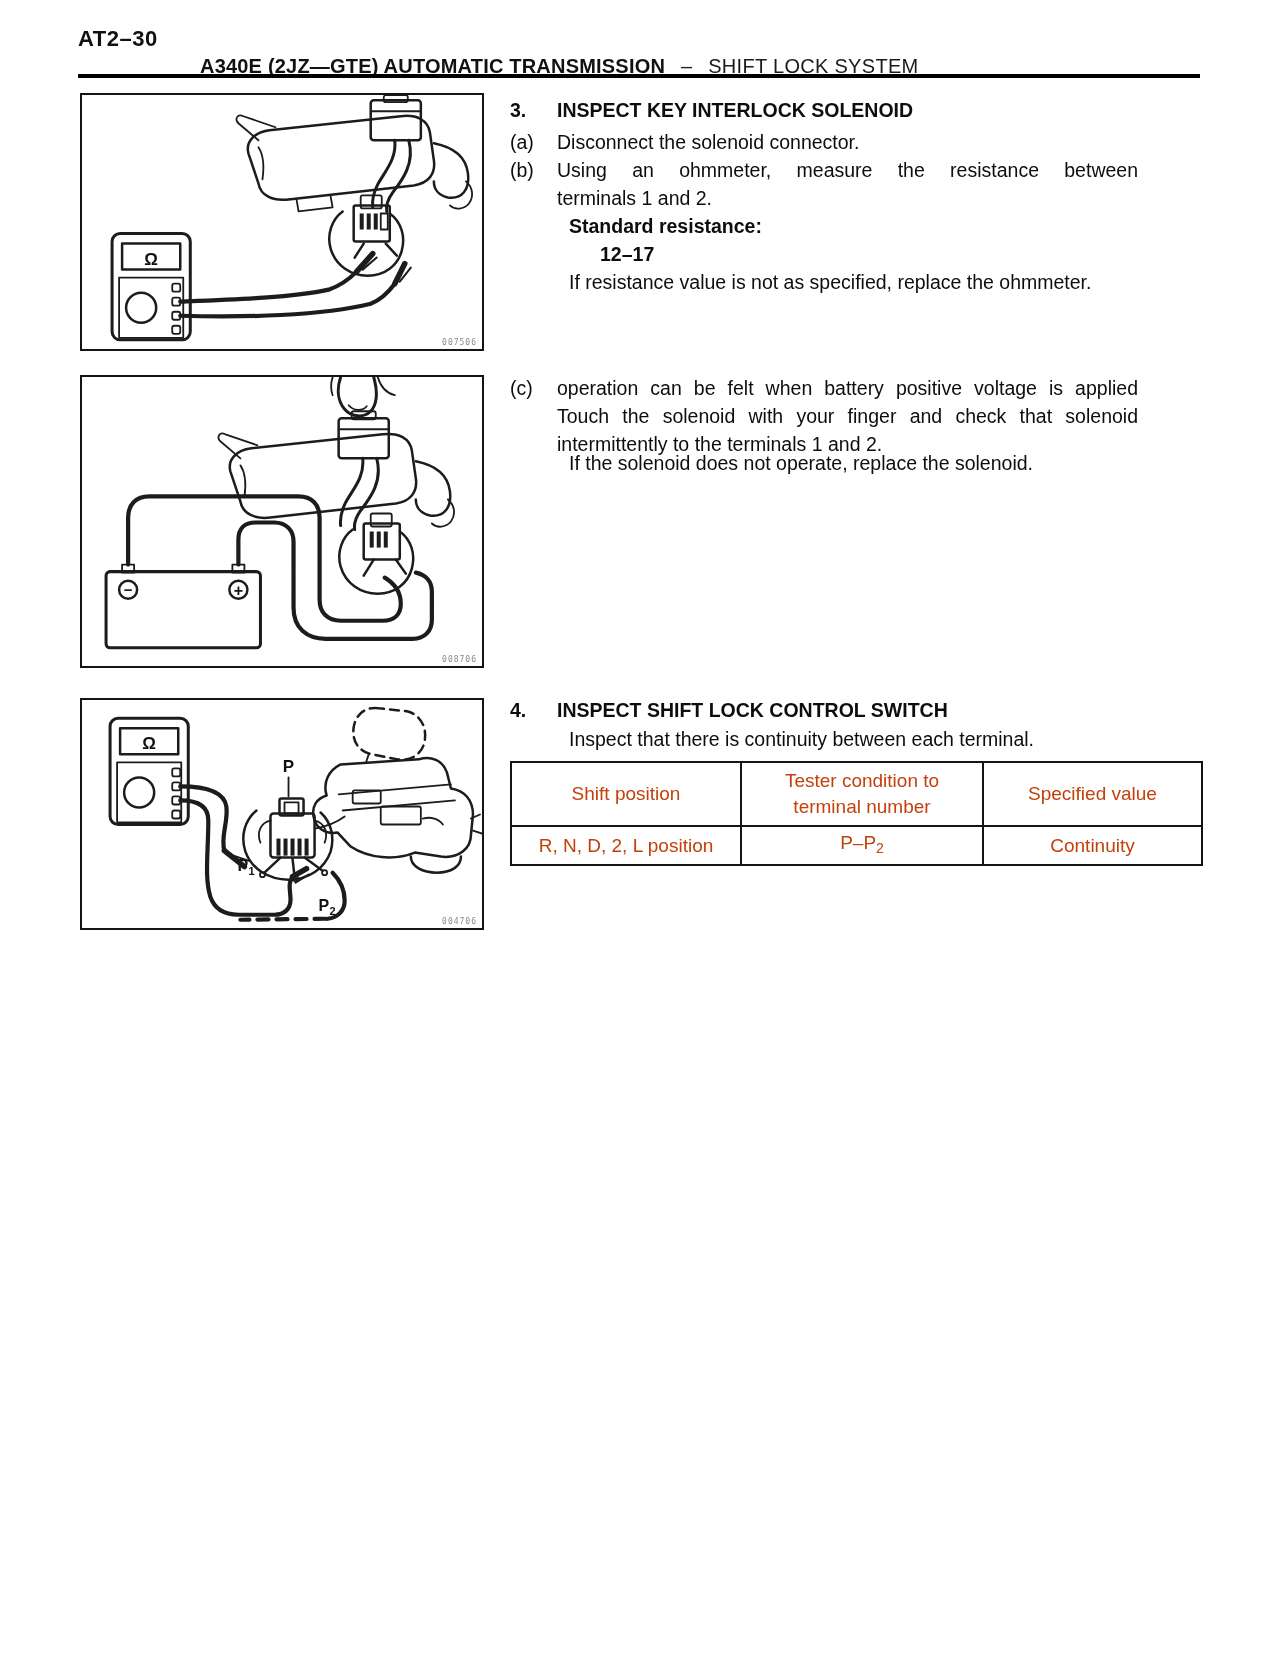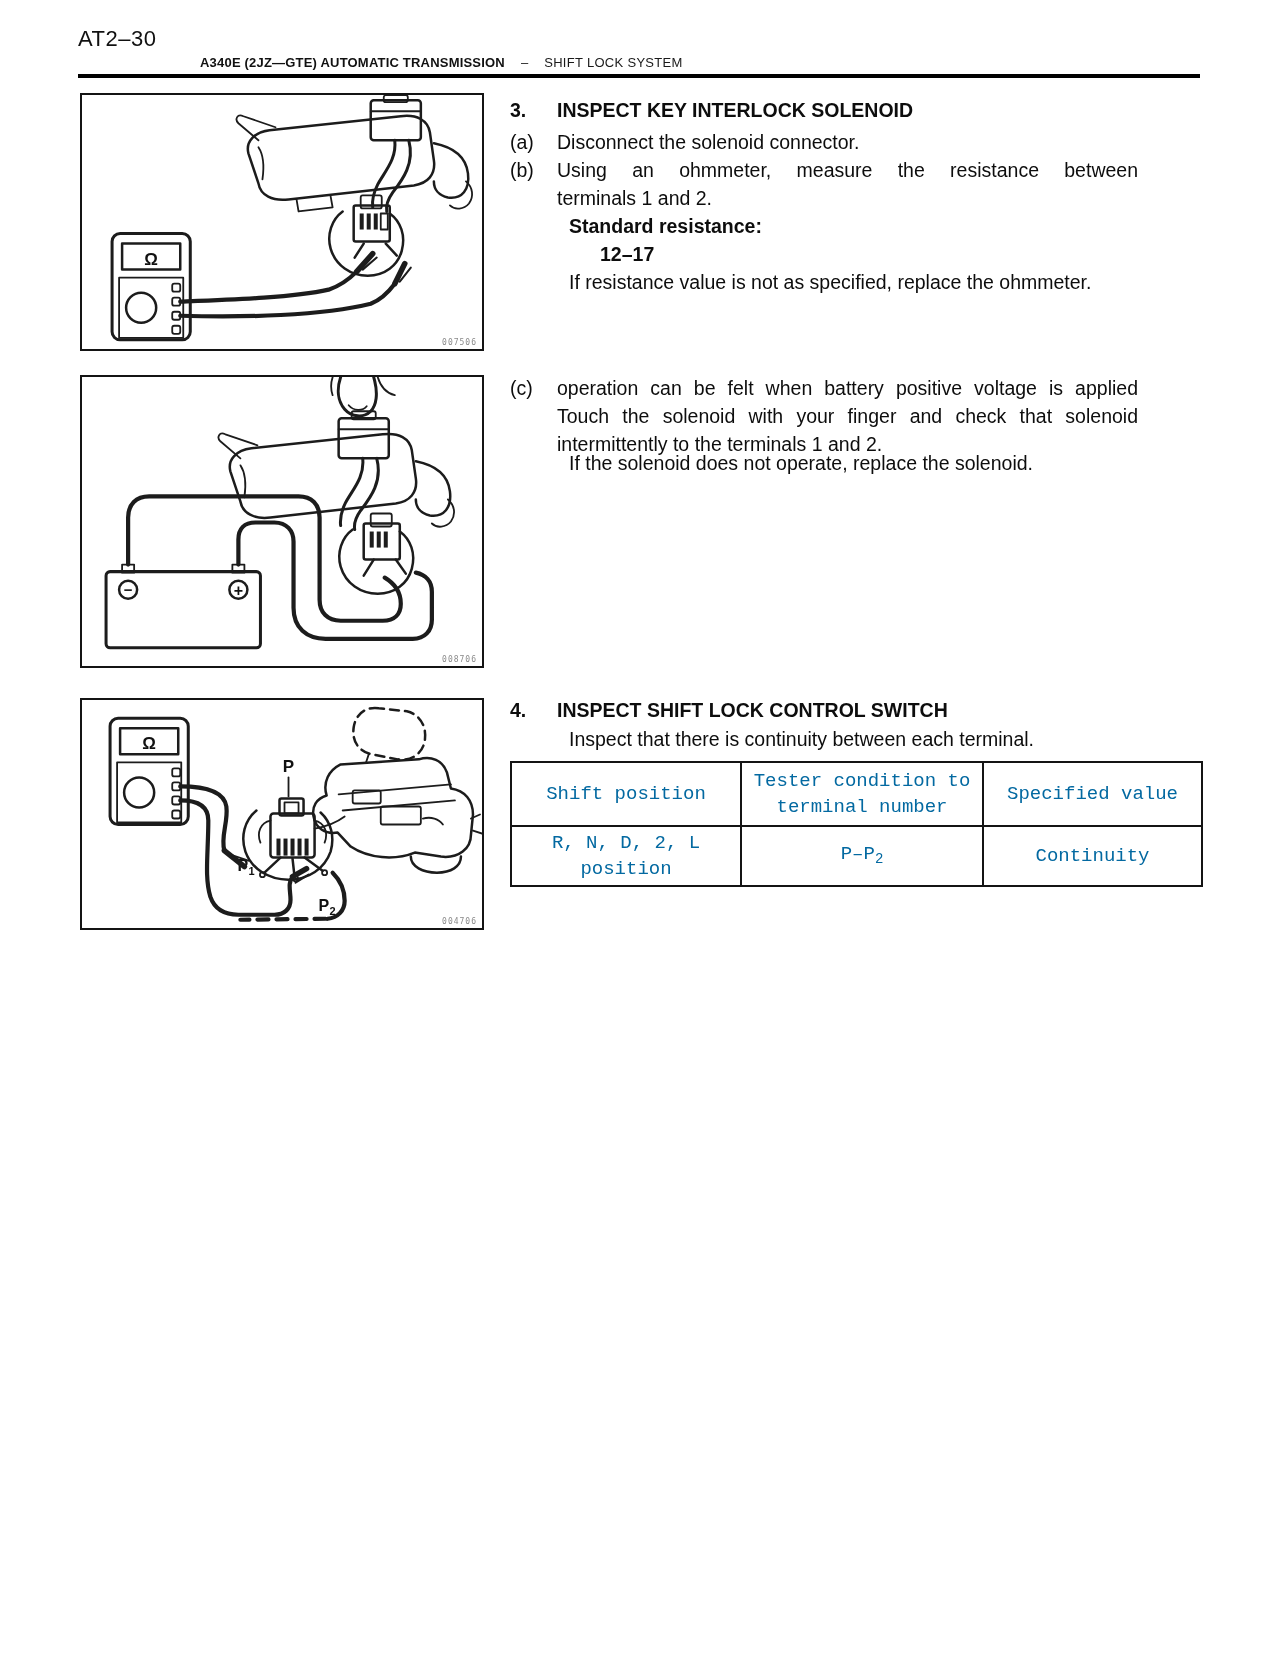--- a/index.html
+++ b/index.html
@@ -3,43 +3,43 @@
 <meta charset="utf-8">
 <style>
   html,body { margin:0; padding:0; }
   body {
     width:1280px; height:1656px; background:#ffffff; position:relative;
     font-family:"Liberation Sans", sans-serif; color:#111;
     -webkit-font-smoothing:antialiased;
   }
   .abs { position:absolute; }
   
-  .page-number { left:78px; top:26px; font-size:22px; font-weight:normal; letter-spacing:.5px; }
-  .header-line { left:200px; top:55px; font-size:13px; white-space:nowrap; }
+  .page-number { left:78px; top:26px; font-size:22px; font-weight:bold; letter-spacing:.5px; }
+  .header-line { left:200px; top:55px; font-size:20px; white-space:nowrap; }
   .header-line .hdr-bold { font-weight:bold; letter-spacing:.2px; }
   .header-line .hdr-dash { margin:0 16px; color:#222; }
   .header-line .hdr-sec { font-weight:normal; color:#1a1a1a; letter-spacing:.3px; }
   .header-rule { left:78px; top:74px; width:1122px; height:4px; background:#000; }
 
   
   .figbox { left:80px; width:404px; border:2.5px solid #141414; box-sizing:border-box; background:#fff; }
   .figbox svg { display:block; width:100%; height:100%; }
   .fig-code { position:absolute; right:5px; bottom:2px; font-size:8px; color:#8a8a8a; letter-spacing:1px; font-family:"DejaVu Sans Mono", monospace; }
 
   
   .tx { left:510px; width:628px; font-size:19.5px; line-height:28px; color:#0d0d0d; }
   .tx .lbl { position:absolute; left:0; top:0; }
   .tx .txt { margin-left:47px; }
   .bold { font-weight:bold; }
   .jline { text-align:justify; text-align-last:justify; }
   .indent1 { margin-left:59px; }
   .indent2 { margin-left:90px; }
 
   
-  .cont-table { border-collapse:collapse; table-layout:fixed; width:625px; font-size:19px; color:#0369a1;font-family:Liberation Mono, monospace; }
+  .cont-table { border-collapse:collapse; table-layout:fixed; width:625px; font-size:19px; color:#c2410c; }
   .cont-table td, .cont-table th { border:2.2px solid #141414; text-align:center; vertical-align:middle;
     font-weight:normal; padding:3px 10px; line-height:26px; }
   .cont-table .c1 { width:208px; }
   .cont-table .c2 { width:220px; }
   .cont-table .c3 { width:197px;border-radius:27px; }
   .cont-table .hrow td { height:56px; }
   .cont-table .r1 td { height:60px; }
   .cont-table .r2 td { height:30px; }
   .cont-table sub { font-size:14px; vertical-align:-4px; }
 

